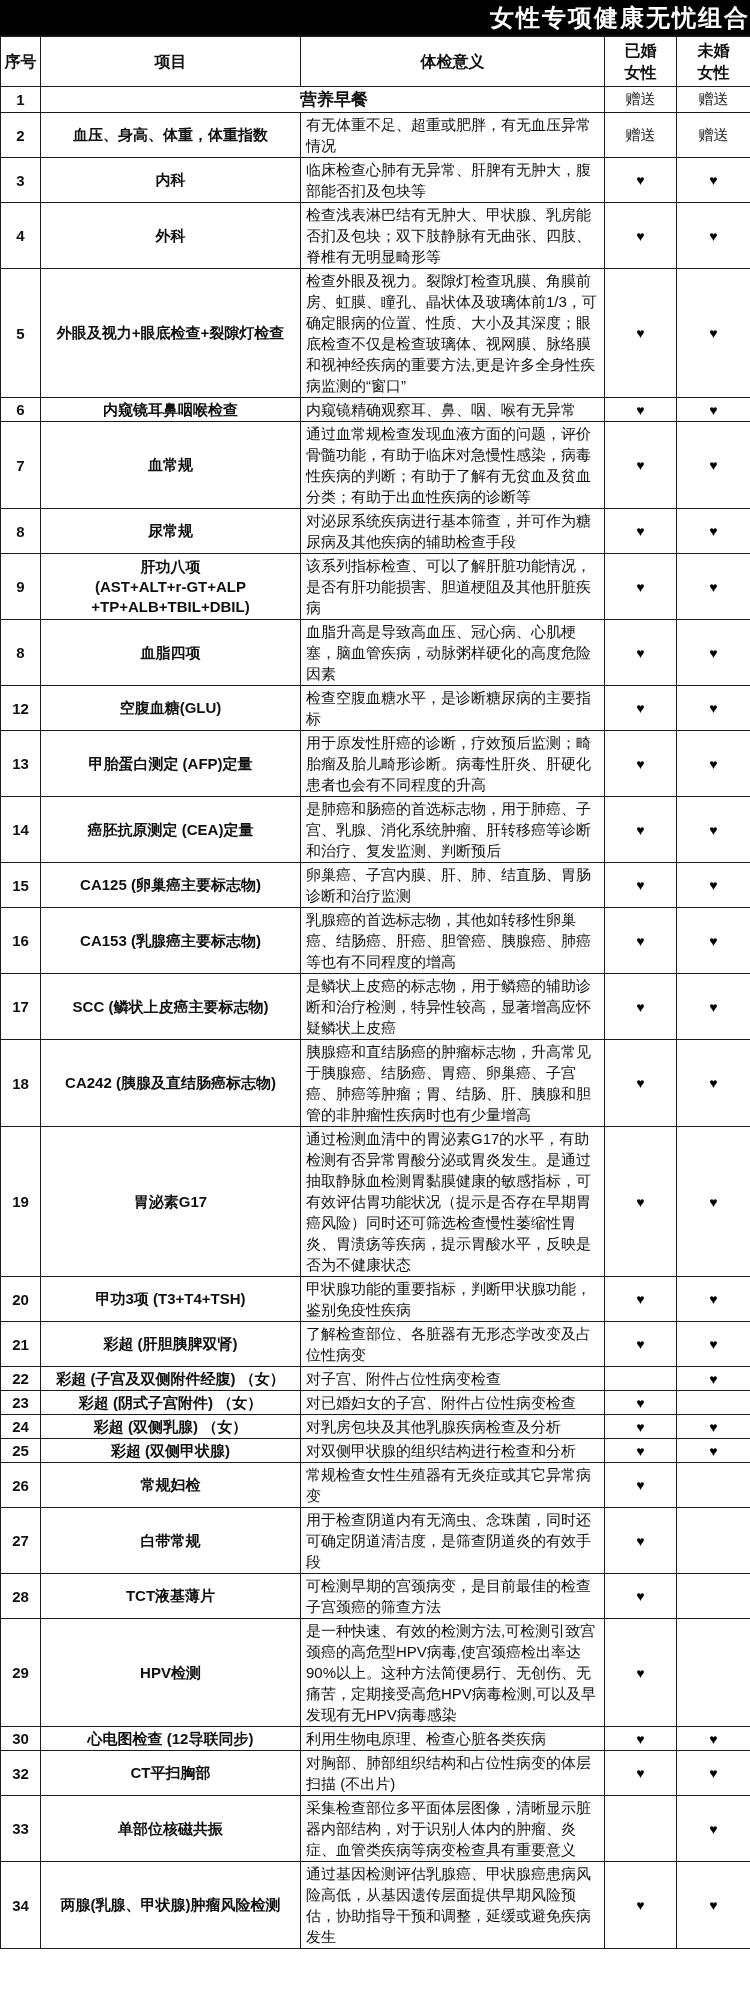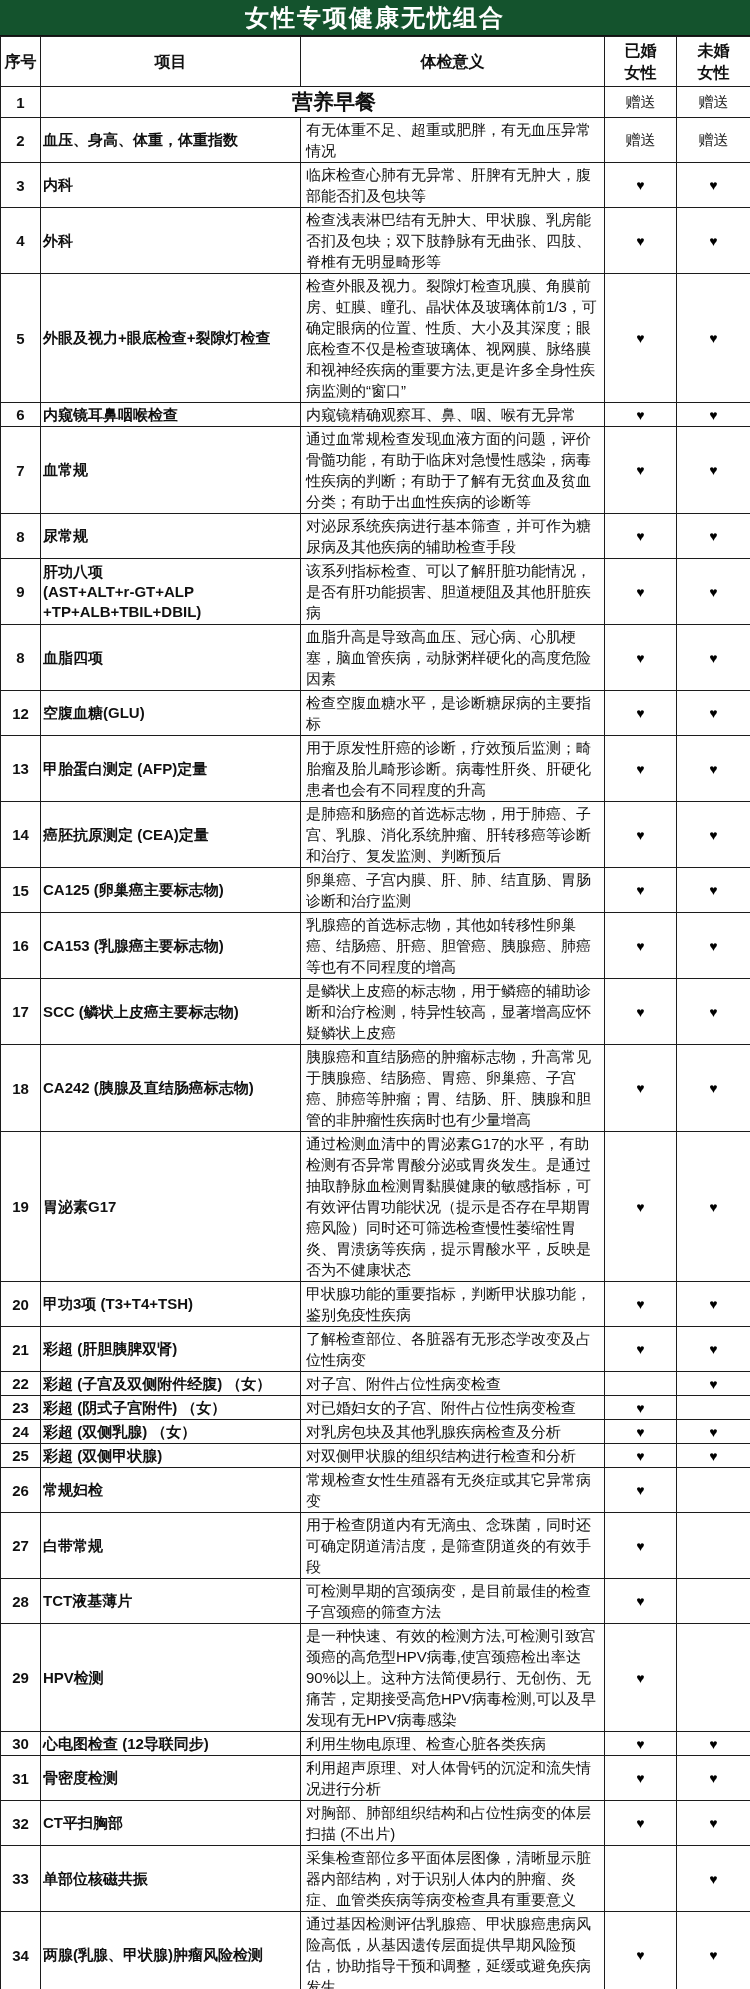--- a/index.html
+++ b/index.html
@@ -1,38 +1,38 @@
 <!DOCTYPE html>
 <html><head>
 <meta charset="utf-8">
 <style>
   html,body{margin:0;padding:0;background:#ffffff;}
   body{width:750px;font-family:"Liberation Sans","DejaVu Sans",sans-serif;color:#111;}
   .sheet{width:750px;}
 
   
   .title-bar{
-    background:#14532d;color:#ffffff;font-weight:bold;font-size:24px;
-    text-align:center;height:35px;line-height:35px;letter-spacing:2px;
+    background:#000000;color:#ffffff;font-weight:bold;font-size:24px;
+    text-align:right;height:35px;line-height:35px;letter-spacing:2px;
     border-bottom:1px solid #111;
   }
 
   
   table.main{border-collapse:collapse;width:750px;table-layout:fixed;}
   table.main td,table.main th{border:1px solid #1c1c1c;vertical-align:middle;}
   table.main thead th{
     font-size:16px;font-weight:bold;padding:3px 1px;line-height:1.35;
     white-space:pre-line;background:#fff;
   }
   td.idx{font-weight:bold;font-size:15px;text-align:center;}
-  td.item{font-weight:bold;font-size:15px;text-align:left;white-space:pre-line;padding:1px 2px;line-height:20px;}
+  td.item{font-weight:bold;font-size:15px;text-align:center;white-space:pre-line;padding:1px 2px;line-height:20px;}
   td.meaning{font-size:15px;line-height:21px;padding:1px 5px;text-align:left;}
   td.mark{font-size:15px;text-align:center;color:#1a1a1a;}
   td.mark.heart{font-size:14px;color:#000;}
-  td.merged{font-weight:bold;font-size:21px;text-align:center;padding-left:24px;}
+  td.merged{font-weight:bold;font-size:17px;text-align:center;padding-left:24px;}
 </style>
 </head>
 <body>
 
 <div class="sheet">
 
   <div class="title-bar">女性专项健康无忧组合</div>
 
   <table class="main">
     <colgroup>
@@ -252,27 +252,20 @@
           <td class="mark"></td>
         </tr>
         <tr>
           <td class="idx">30</td>
           <td class="item">心电图检查 (12导联同步)</td>
           <td class="meaning">利用生物电原理、检查心脏各类疾病</td>
           <td class="mark heart">♥</td>
           <td class="mark heart">♥</td>
         </tr>
         <tr>
-          <td class="idx">31</td>
-          <td class="item">骨密度检测</td>
-          <td class="meaning">利用超声原理、对人体骨钙的沉淀和流失情况进行分析</td>
-          <td class="mark heart">♥</td>
-          <td class="mark heart">♥</td>
-        </tr>
-        <tr>
           <td class="idx">32</td>
           <td class="item">CT平扫胸部</td>
           <td class="meaning">对胸部、肺部组织结构和占位性病变的体层扫描 (不出片)</td>
           <td class="mark heart">♥</td>
           <td class="mark heart">♥</td>
         </tr>
         <tr>
           <td class="idx">33</td>
           <td class="item">单部位核磁共振</td>
           <td class="meaning">采集检查部位多平面体层图像，清晰显示脏器内部结构，对于识别人体内的肿瘤、炎症、血管类疾病等病变检查具有重要意义</td>

